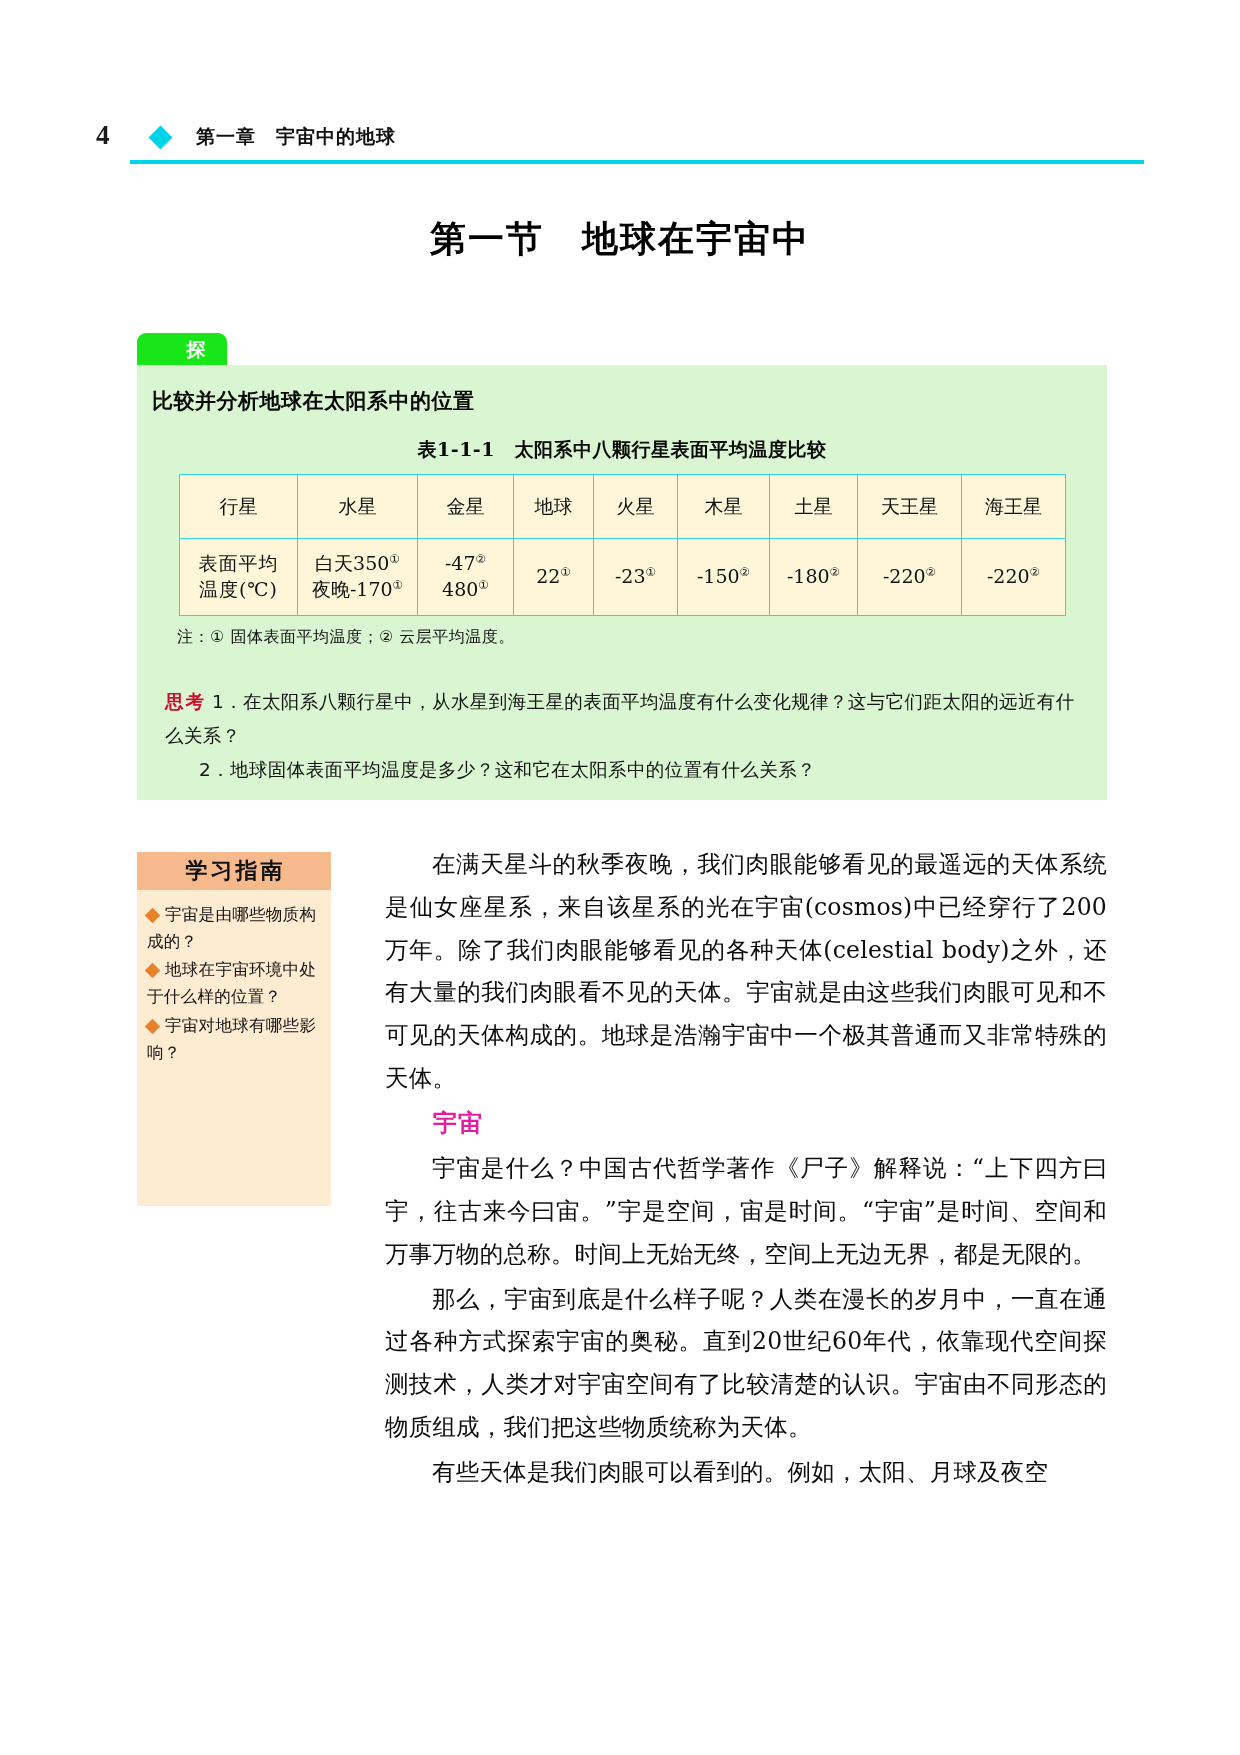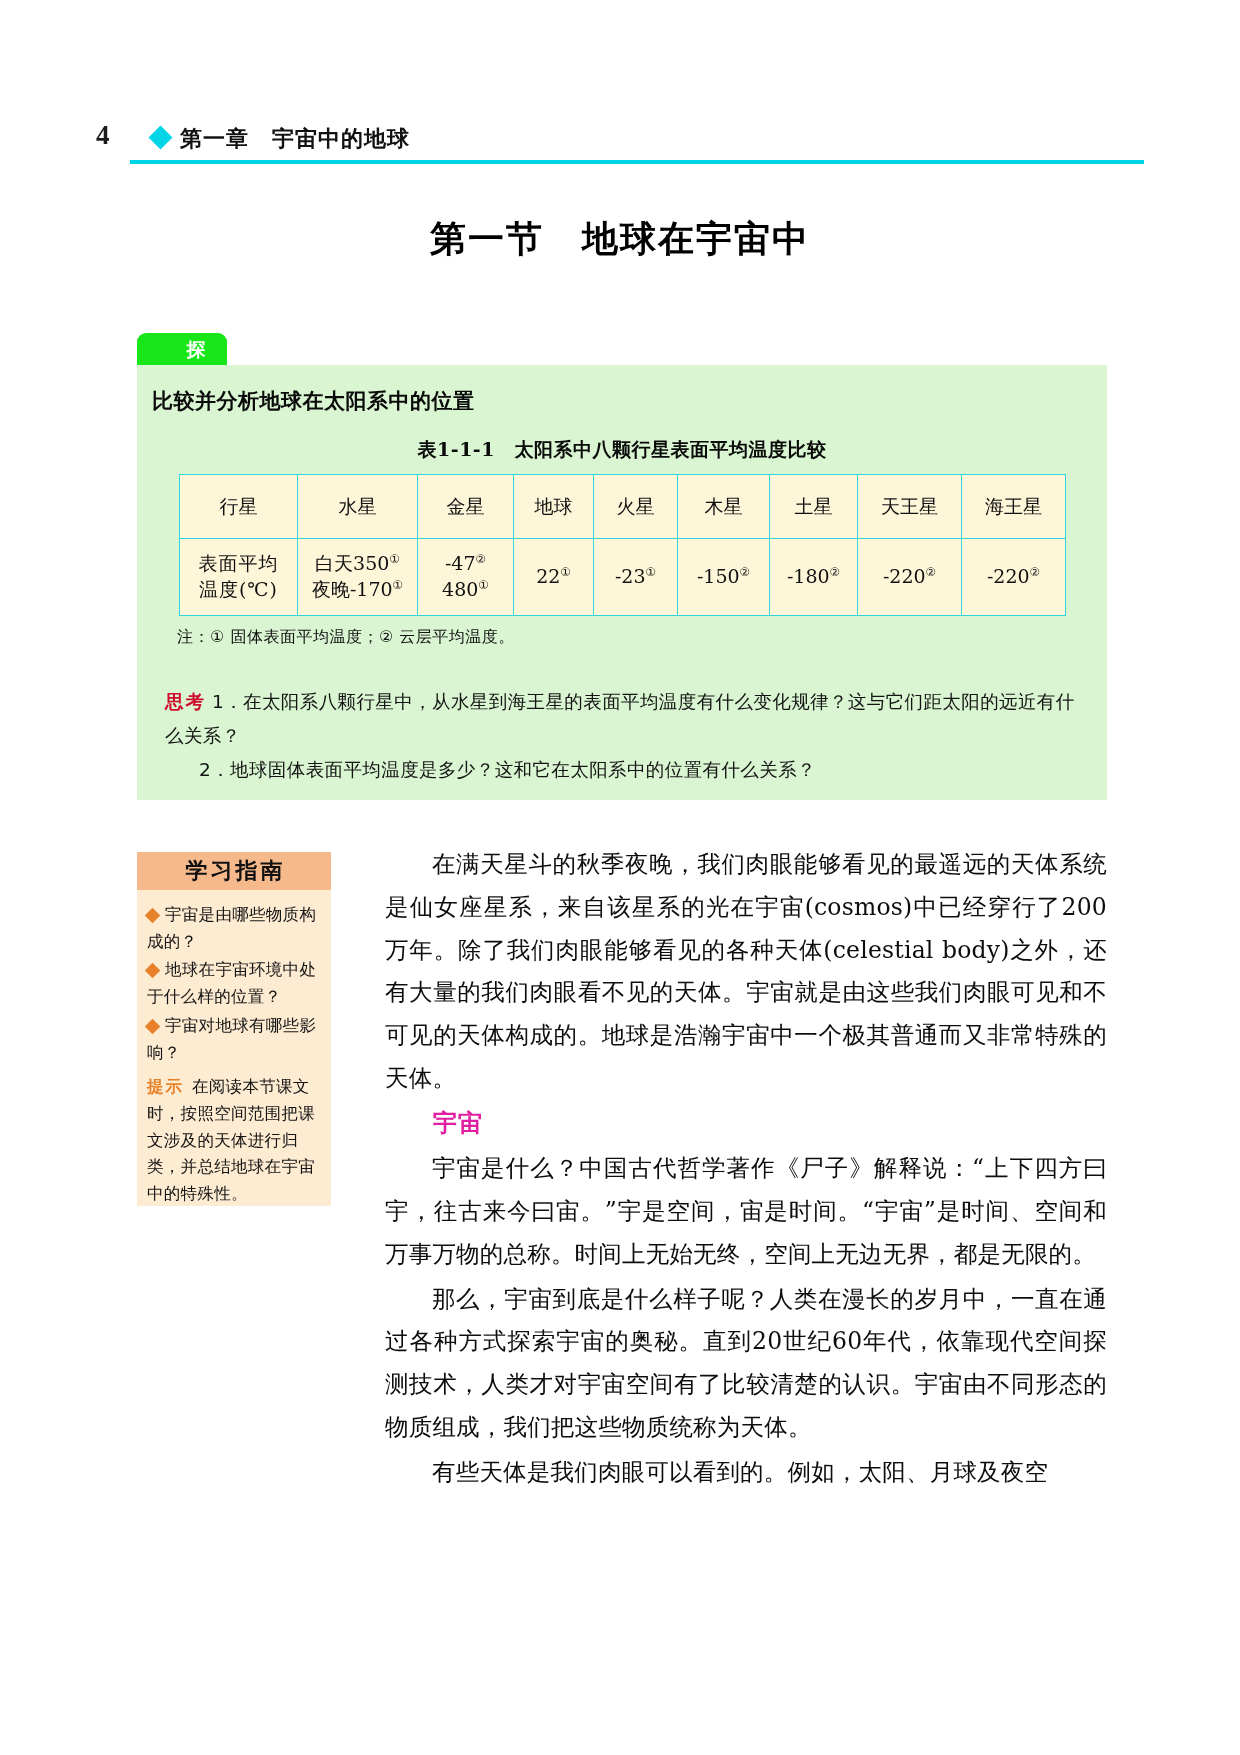--- a/index.html
+++ b/index.html
@@ -45,24 +45,24 @@
     position: absolute;
     left: 56px;
     top: 11px;
     width: 17px;
     height: 17px;
     background: #00d5e8;
     transform: rotate(45deg);
   }
   .header-title {
     position: absolute;
-    left: 84px;
+    left: 100px;
     top: 6px;
     font-family: "DejaVu Sans", "Liberation Sans", sans-serif;
-    font-size: 22px;
+    font-size: 19px;
     font-weight: 700;
     color: #111111;
     letter-spacing: 1px;
     white-space: nowrap;
   }
 
   
   .section-title {
     position: absolute;
     left: 0;
@@ -384,23 +384,20 @@
 <div class="guide-body">
   <div class="guide-item">
     <span class="bullet-diamond"></span><span>宇宙是由哪些物质构成的？</span>
   </div>
   <div class="guide-item">
     <span class="bullet-diamond"></span><span>地球在宇宙环境中处于什么样的位置？</span>
   </div>
   <div class="guide-item">
     <span class="bullet-diamond"></span><span>宇宙对地球有哪些影响？</span>
   </div>
-  <div class="guide-tip">
-    <span class="tip-label">提示</span><span>在阅读本节课文时，按照空间范围把课文涉及的天体进行归类，并总结地球在宇宙中的特殊性。</span>
-  </div>
 </div>
 
 <div class="body-col">
   <p>在满天星斗的秋季夜晚，我们肉眼能够看见的最遥远的天体系统是仙女座星系，来自该星系的光在宇宙(cosmos)中已经穿行了200万年。除了我们肉眼能够看见的各种天体(celestial body)之外，还有大量的我们肉眼看不见的天体。宇宙就是由这些我们肉眼可见和不可见的天体构成的。地球是浩瀚宇宙中一个极其普通而又非常特殊的天体。</p>
   <p class="subhead">宇宙</p>
   <p>宇宙是什么？中国古代哲学著作《尸子》解释说：“上下四方曰宇，往古来今曰宙。”宇是空间，宙是时间。“宇宙”是时间、空间和万事万物的总称。时间上无始无终，空间上无边无界，都是无限的。</p>
   <p>那么，宇宙到底是什么样子呢？人类在漫长的岁月中，一直在通过各种方式探索宇宙的奥秘。直到20世纪60年代，依靠现代空间探测技术，人类才对宇宙空间有了比较清楚的认识。宇宙由不同形态的物质组成，我们把这些物质统称为天体。</p>
   <p>有些天体是我们肉眼可以看到的。例如，太阳、月球及夜空</p>
 </div>
 

